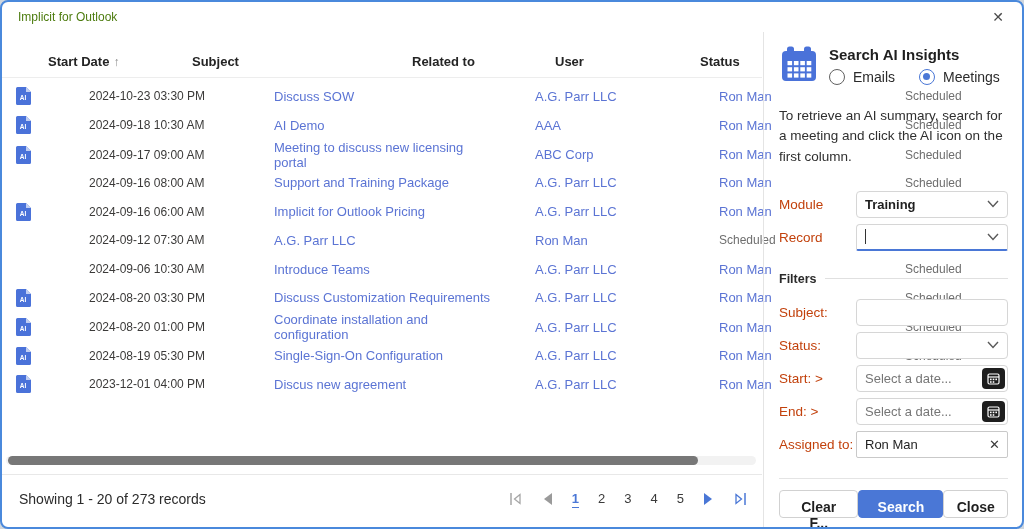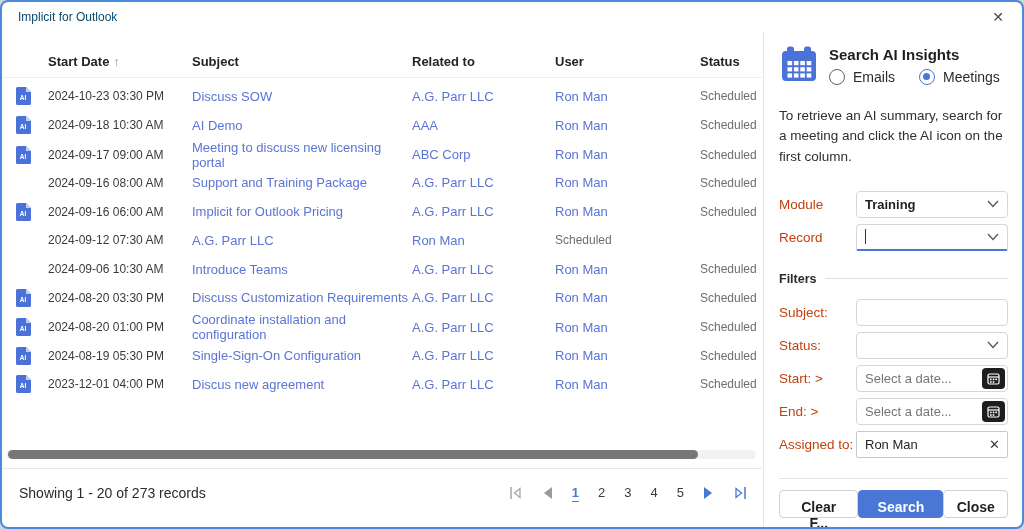--- a/index.html
+++ b/index.html
@@ -5,32 +5,32 @@
   :root{
     --accent:#4a77d6; --link:#5b74d4; --icon_blue:#4a72d9; --border_blue:#4a89dc;
     --muted:#6e6e6e; --text:#323130;
   }
   *{box-sizing:border-box; margin:0; padding:0;}
   html,body{background:#cfd6dd; font-family:"Liberation Sans", sans-serif;}
   .dialog{position:relative; width:1024px; height:529px; background:#fff;
     border:2px solid var(--border_blue); border-radius:8px; overflow:hidden; color:var(--text);}
   
   .titlebar{position:absolute; top:0; left:0; right:0; height:30px;}
-  .titlebar .title{position:absolute; left:16px; top:8px; font-size:12px; color:#0c4a6e;}
+  .titlebar .title{position:absolute; left:16px; top:8px; font-size:12px; color:#4d7c0f;}
   .titlebar .close{position:absolute; right:14px; top:5px; font-size:14px; color:#4a4a4a;
     cursor:default; padding:2px 4px;}
   
-  .left-pane{position:absolute; top:30px; left:0; width:760px; bottom:10px;}
+  .left-pane{position:absolute; top:30px; left:0; width:760px; bottom:4px;}
   .tgrid{display:grid; grid-template-columns:34px 144px 220px 143px 145px 1fr;
     align-items:center; padding-left:12px;}
   .thead{margin-top:14px; height:32px; font-size:13px; font-weight:700; color:#242424;
     border-bottom:1px solid #ededed;}
   .thead .sort{color:#8a8a8a; font-weight:400; font-size:12px; margin-left:4px;}
   .tbody{margin-top:4px;}
-  .trow{height:28.8px; font-size:12px;}
+  .trow{height:28.8px; font-size:12px;gap:41px;}
   .trow .date{color:#3b3a39;}
   .trow a{color:var(--link); text-decoration:none; font-size:13px;}
   .trow .status{color:var(--muted);}
   .ai-ico{width:15px; height:18px; display:block; margin-left:2px;}
   
   .hscroll{position:absolute; left:4px; right:6px; bottom:58px; height:9px;
     background:#f2f2f2; border-radius:5px;}
   .hscroll .thumb{position:absolute; left:2px; top:0; height:9px; width:92%;
     background:#777; border-radius:5px;}
   

